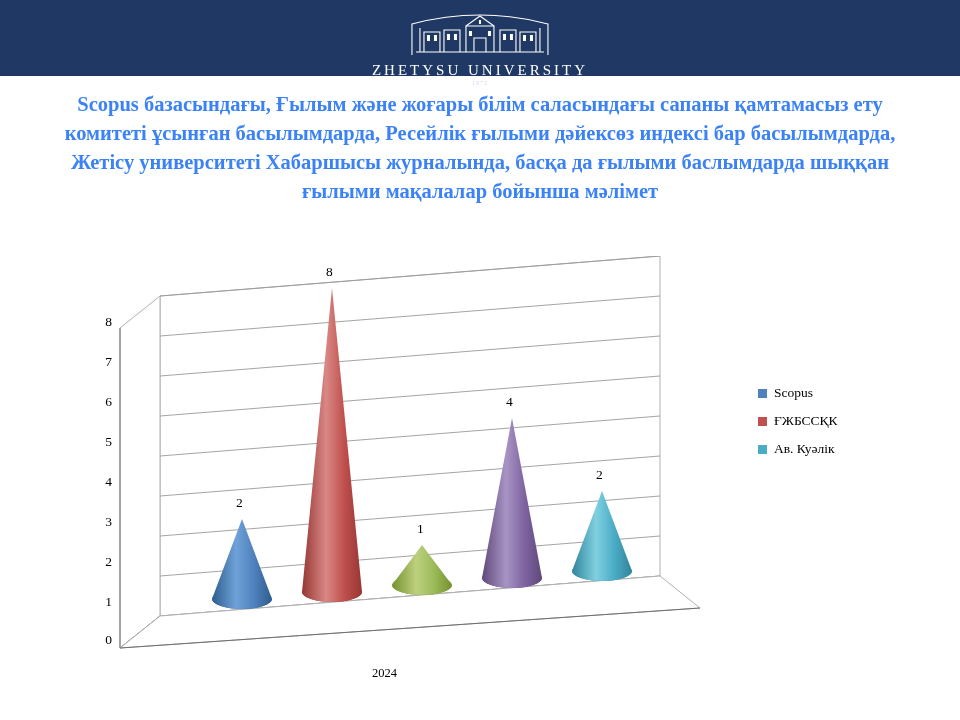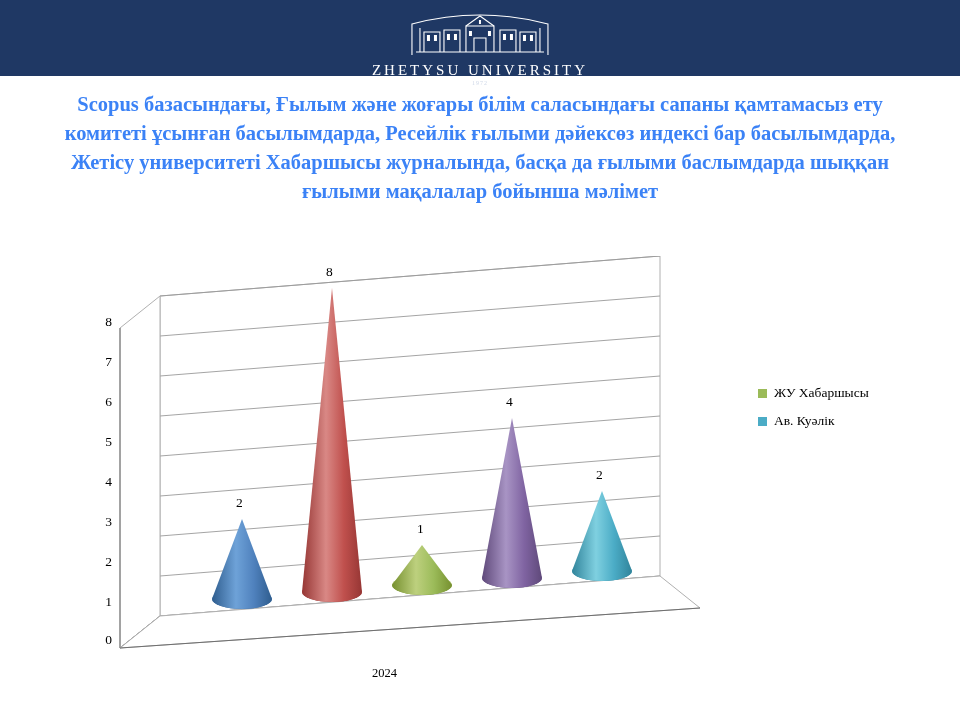--- a/index.html
+++ b/index.html
@@ -298,21 +298,25 @@
     <div class="val-label" style="left:226px; top:8px;">8</div>
     <div class="val-label" style="left:317px; top:265px;">1</div>
     <div class="val-label" style="left:406px; top:138px;">4</div>
     <div class="val-label" style="left:496px; top:211px;">2</div>
 
     <div class="x-label">2024</div>
   </div>
 
   <div class="legend">
     <div class="legend-item">
-      <span class="legend-swatch" style="background:#9bbb59"></span>
-      <span class="legend-text">ЖУ Хабаршысы</span>
+      <span class="legend-swatch" style="background:#4f81bd"></span>
+      <span class="legend-text">Scopus</span>
+    </div>
+    <div class="legend-item">
+      <span class="legend-swatch" style="background:#c0504d"></span>
+      <span class="legend-text">ҒЖБССҚК</span>
     </div>
     <div class="legend-item">
       <span class="legend-swatch" style="background:#4bacc6"></span>
       <span class="legend-text">Ав. Куәлік</span>
     </div>
   </div>
 </div>
 
 </body></html>

